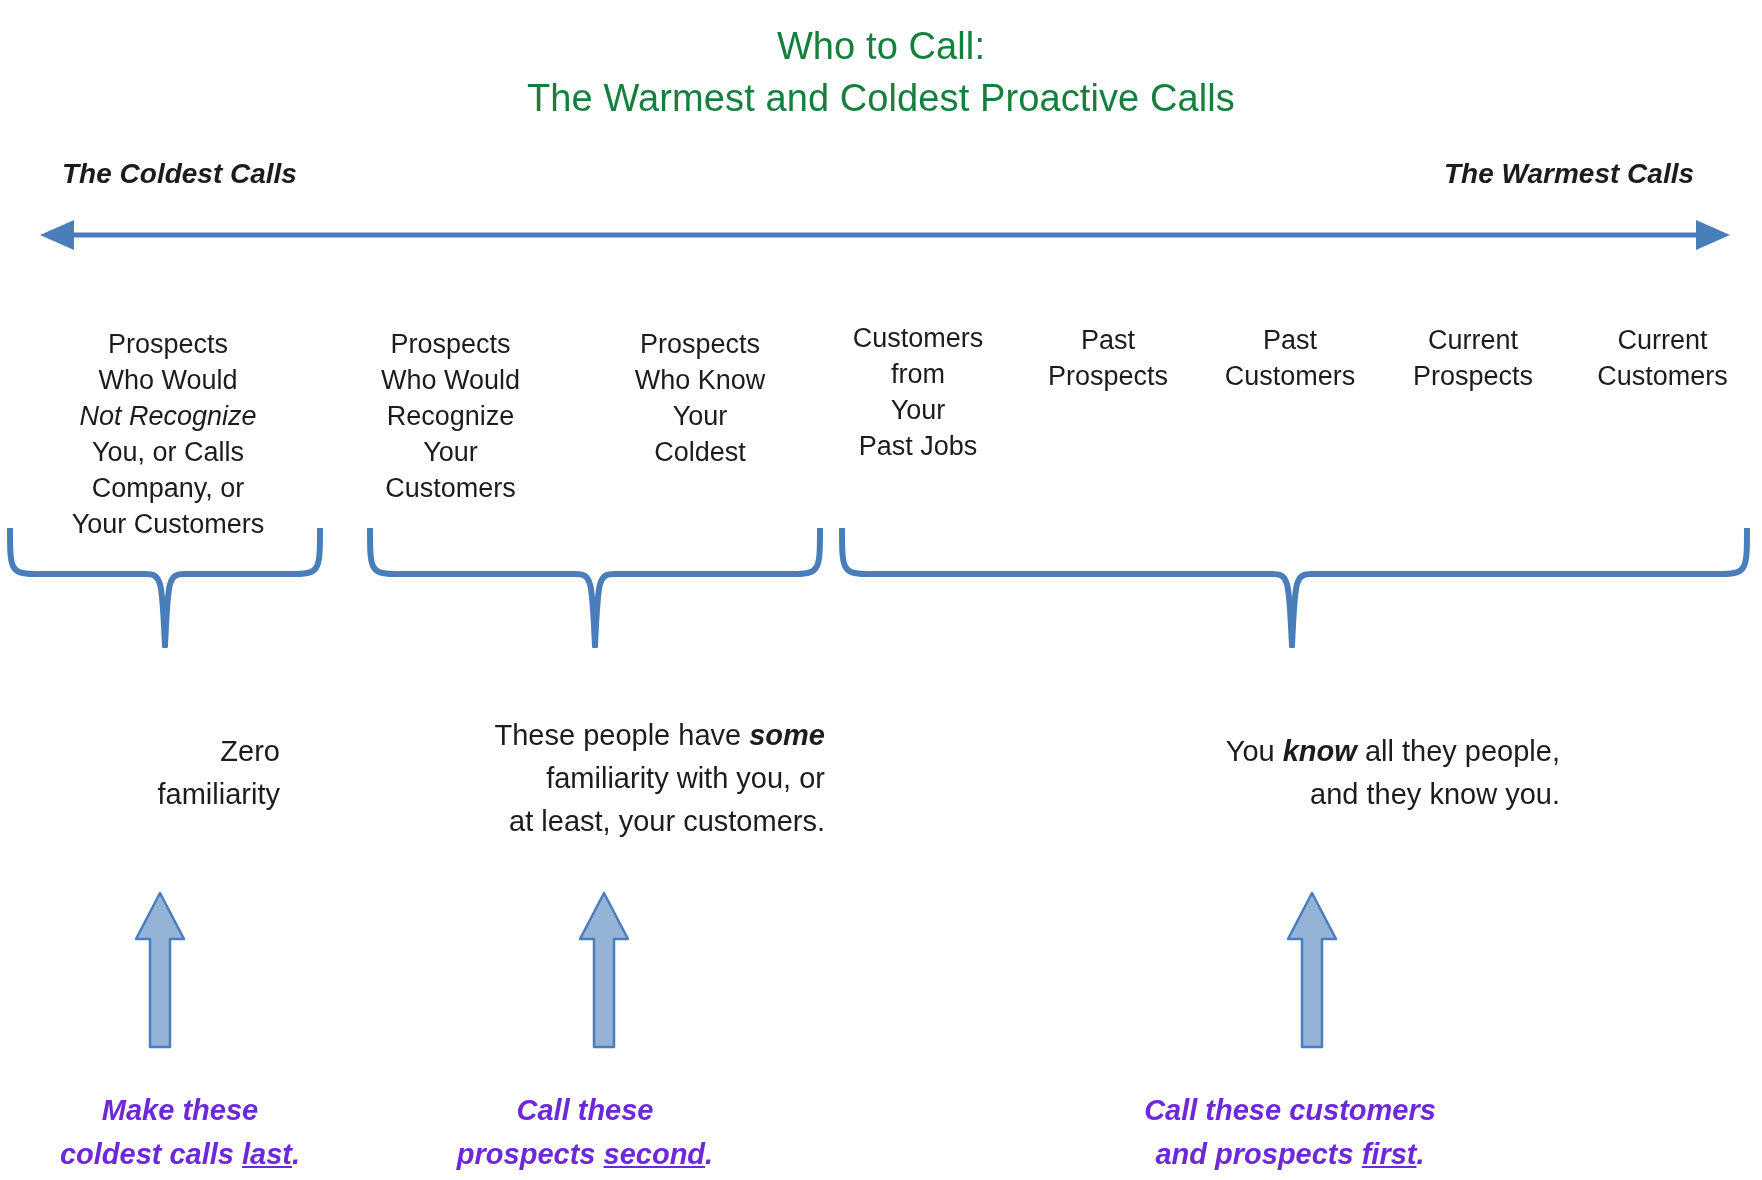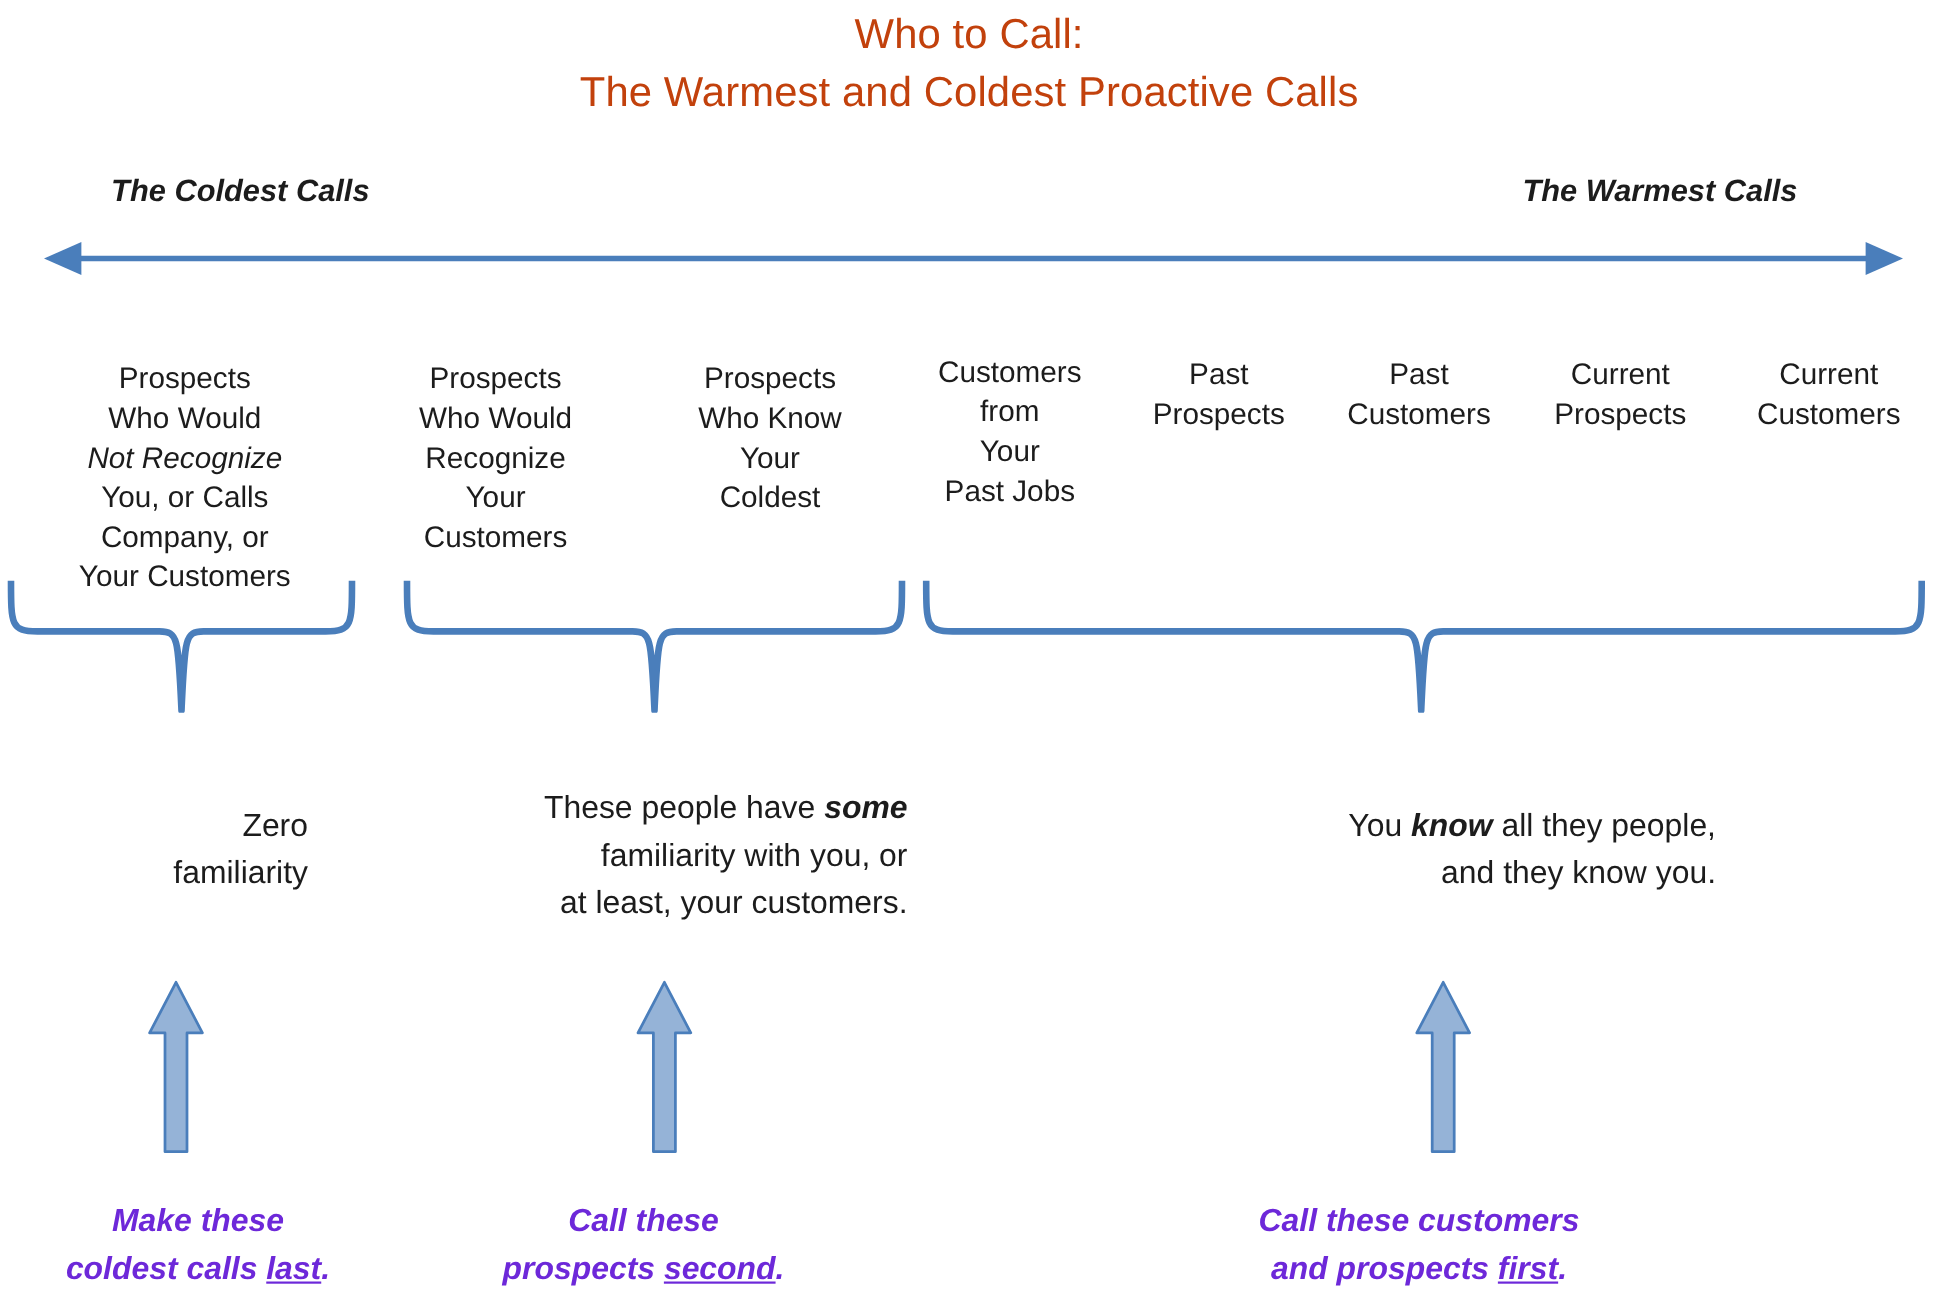--- a/index.html
+++ b/index.html
@@ -21,36 +21,36 @@
   .abs { position: absolute; }
 
   
   #title {
     top: 0px;
     left: 0px;
     width: 1762px;
     text-align: center;
     font-size: 38px;
     line-height: 52px;
-    color: #c2410c;
-    padding-top: 6px;
+    color: #15803d;
+    padding-top: 20px;
     letter-spacing: 0.1px;
   }
   #title .tline { display: block; }
 
   
   .end-label {
     font-size: 28px;
     font-weight: bold;
     font-style: italic;
     color: #1c1c1c;
     white-space: nowrap;
   }
-  #label-coldest { top: 158px; left: 62px; margin-left: 39px; }
-  #label-warmest { top: 158px; left: 1384px; }
+  #label-coldest { top: 158px; left: 62px; }
+  #label-warmest { top: 158px; left: 1444px; }
 
   
   #spectrum-arrow { top: 210px; left: 40px; }
 
   
   .cat {
     font-size: 27px;
     line-height: 36px;
     color: #1c1c1c;
     text-align: center;

